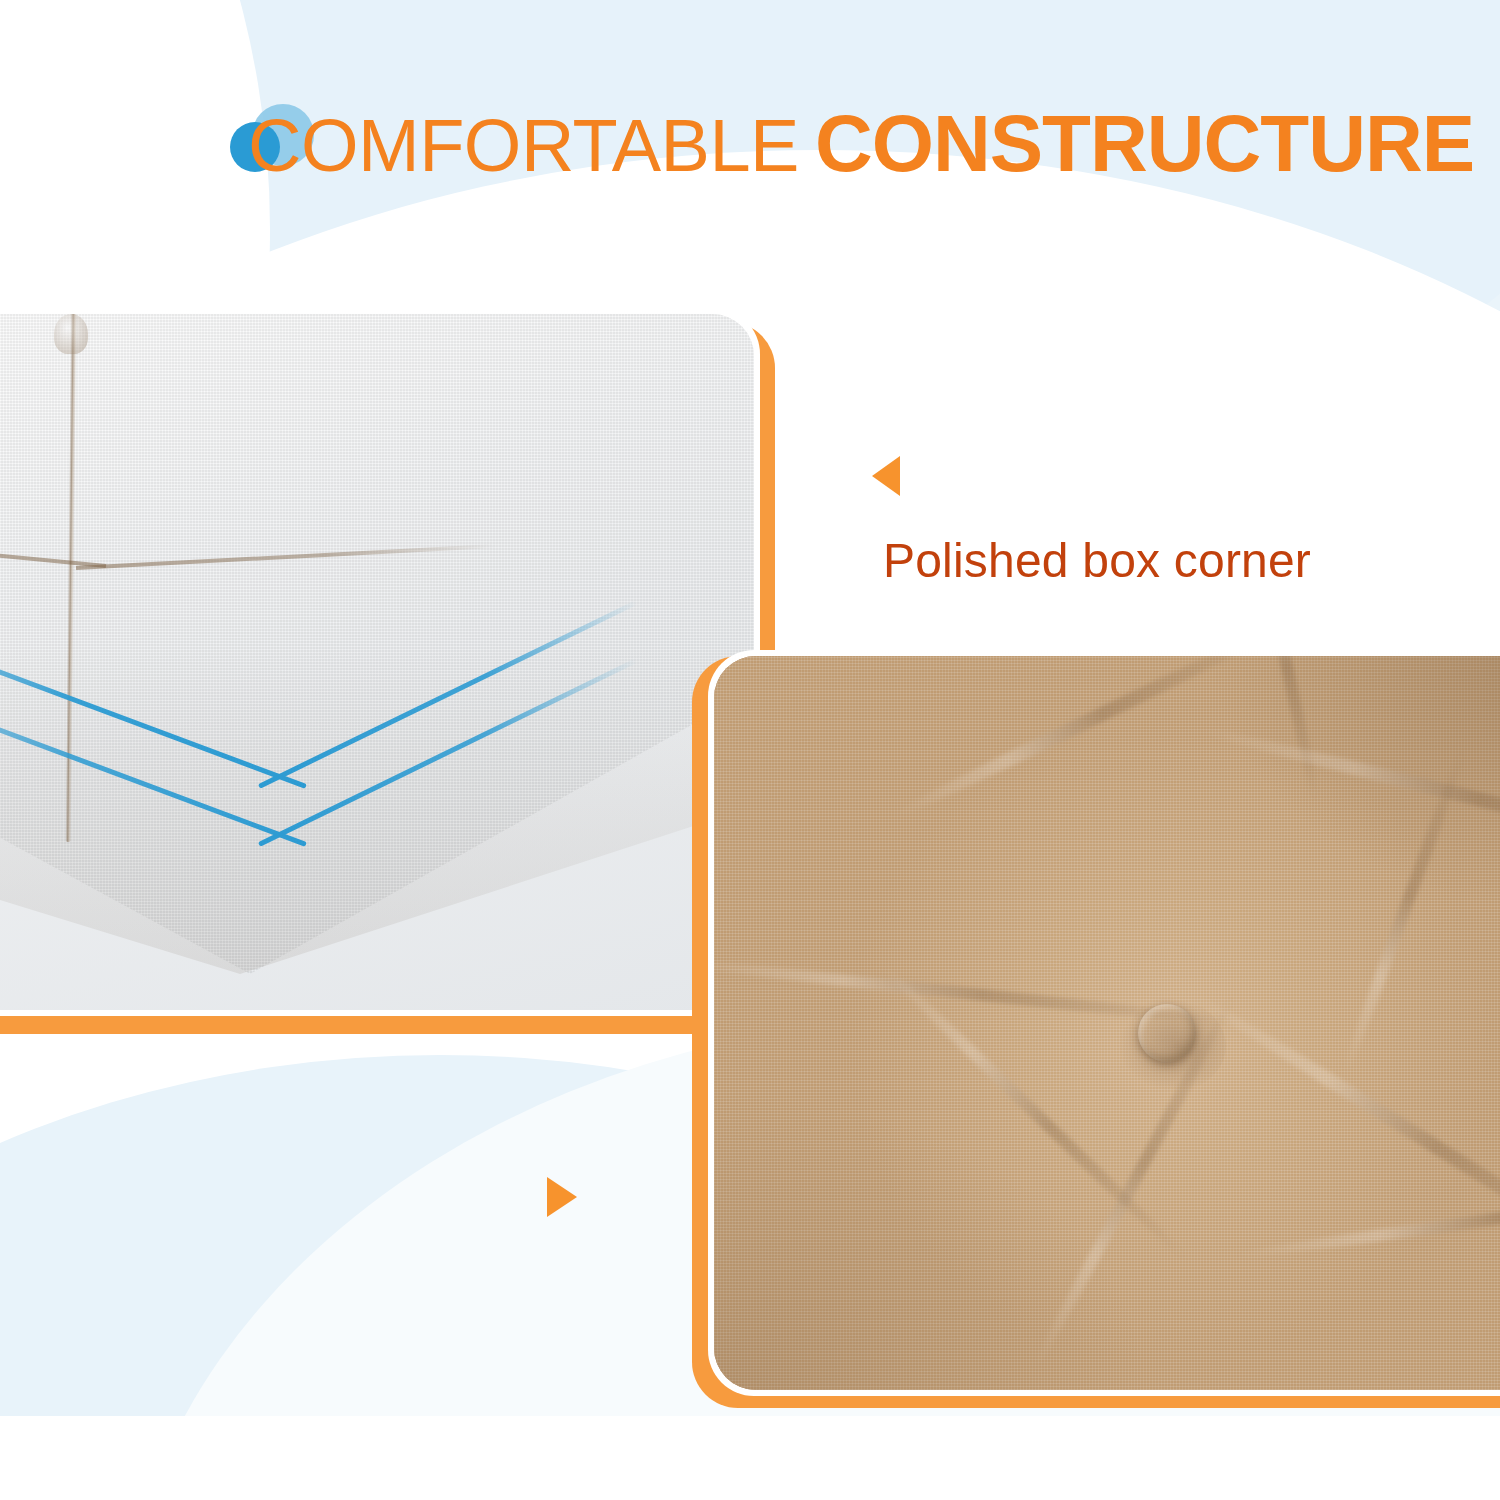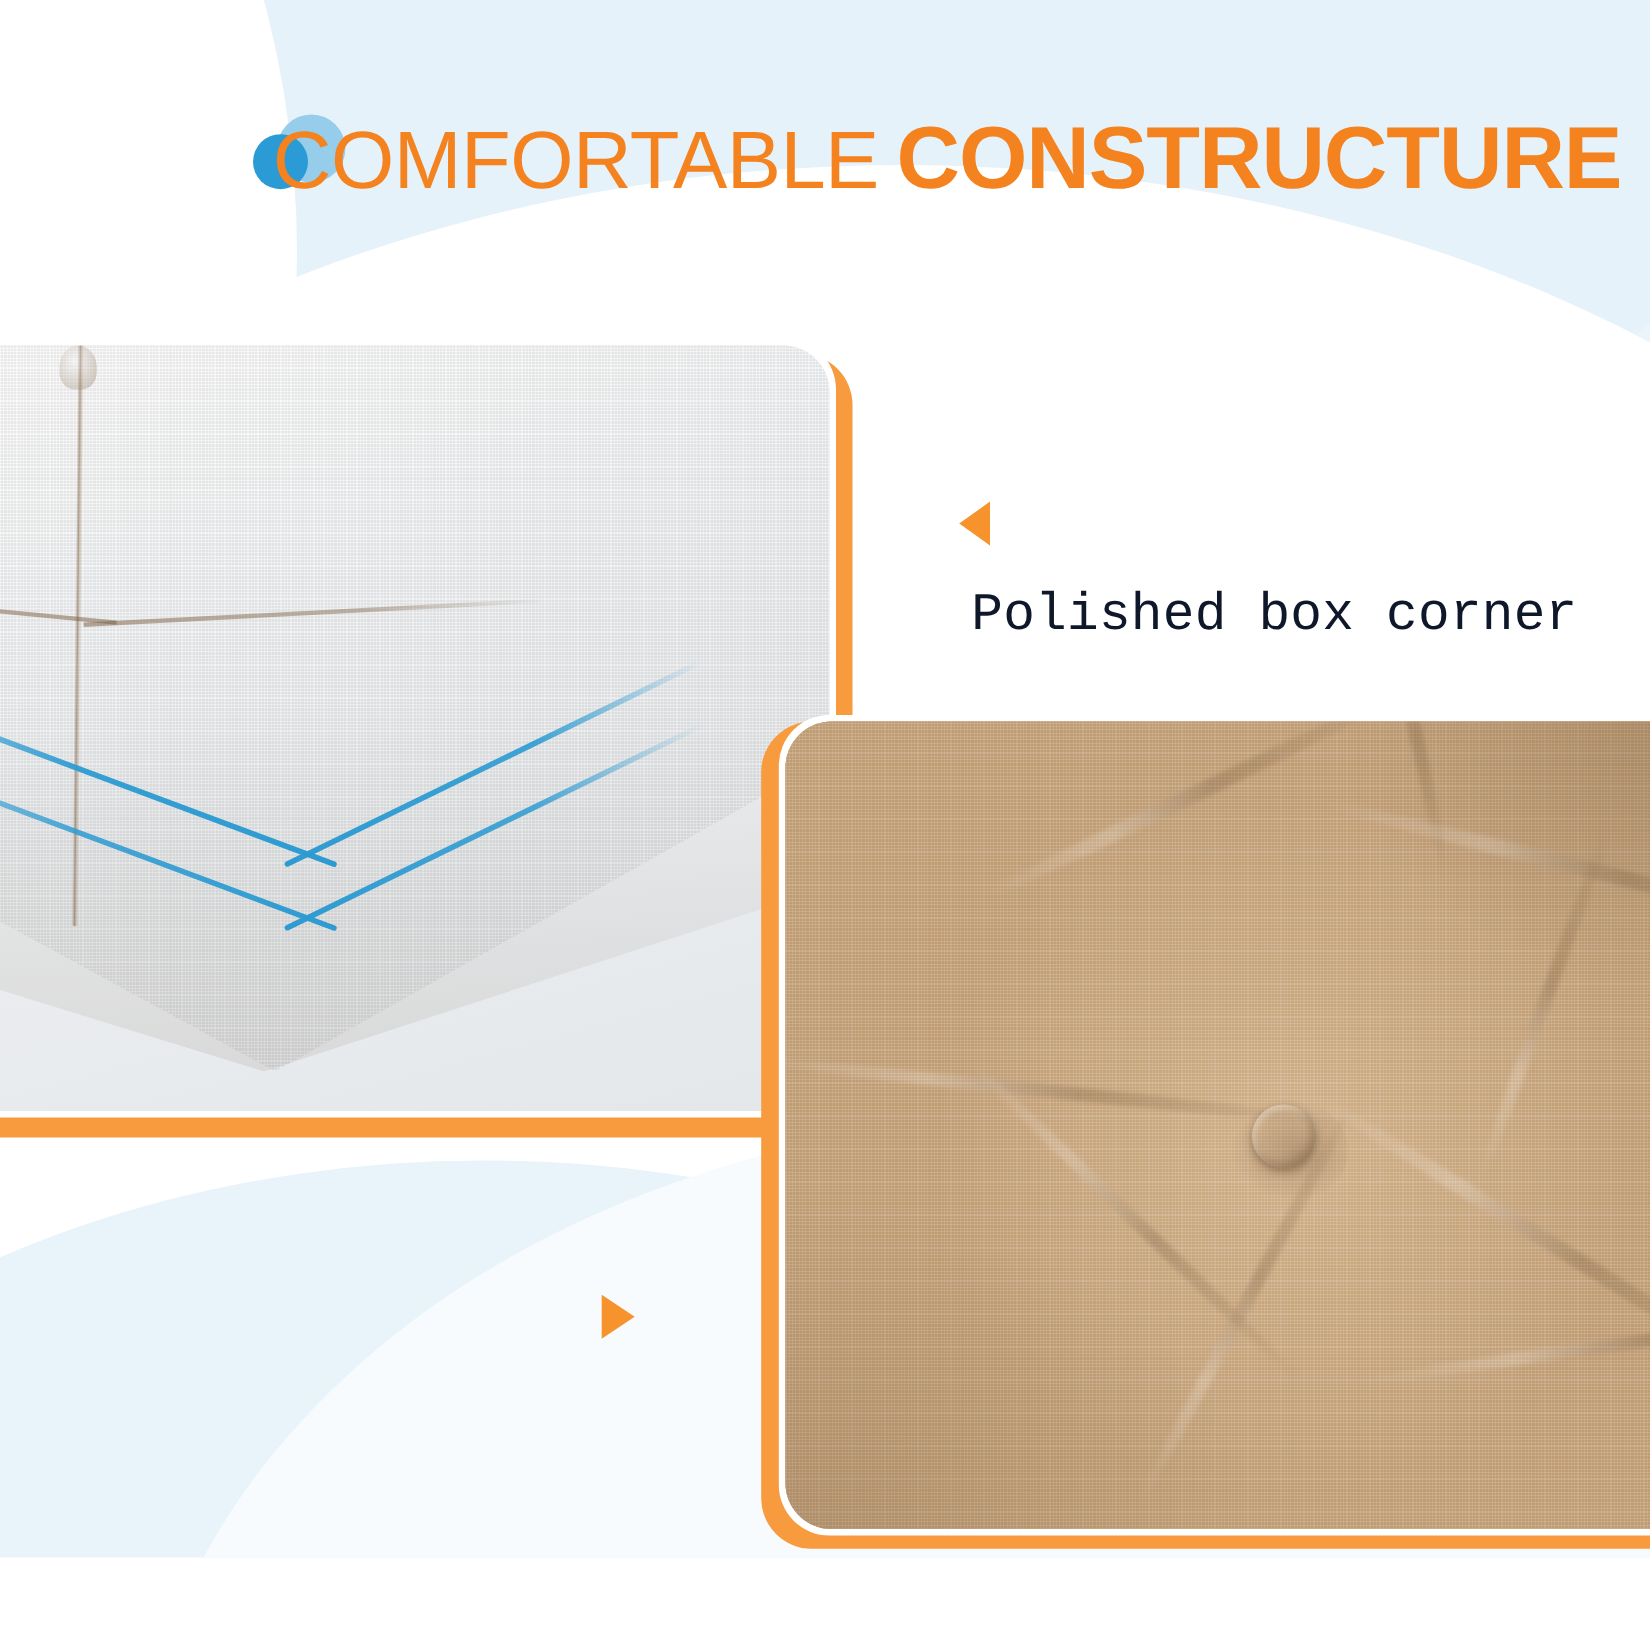--- a/index.html
+++ b/index.html
@@ -398,24 +398,24 @@
   }
   .tri-right {
     left: 547px;
     top: 1177px;
     border-top: 20px solid transparent;
     border-bottom: 20px solid transparent;
     border-left: 30px solid #f7932d;
   }
   .label {
     position: absolute;
-    font-family: Liberation Mono, monospace;
+    font-family: Liberation Sans, sans-serif;
     font-size: 48px;
     font-weight: 400;
-    color: #0f172a;
+    color: #c2410c;
     white-space: nowrap;
     letter-spacing: 0.2px;
   }
   .label-polished {
     left: 883px;
     top: 533px;
   }
   .label-circle {
     left: 108px;
     top: 1261px;

